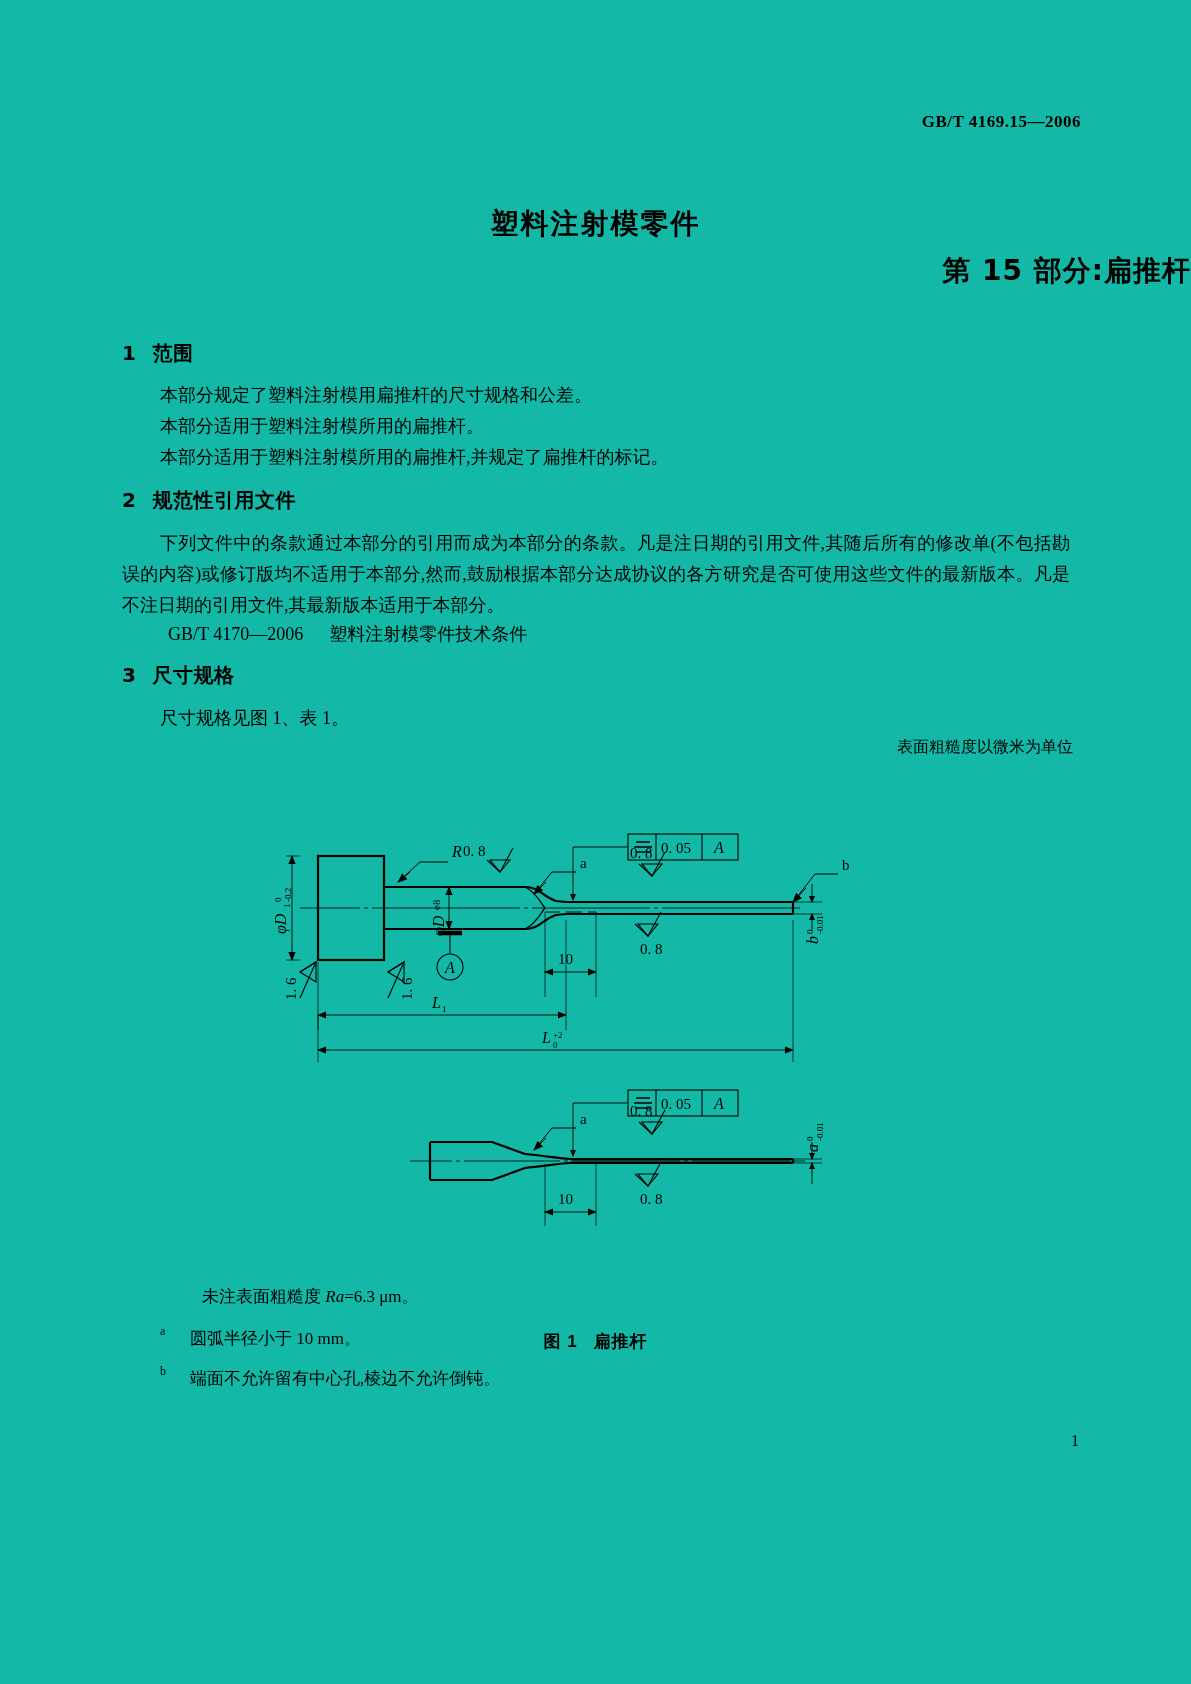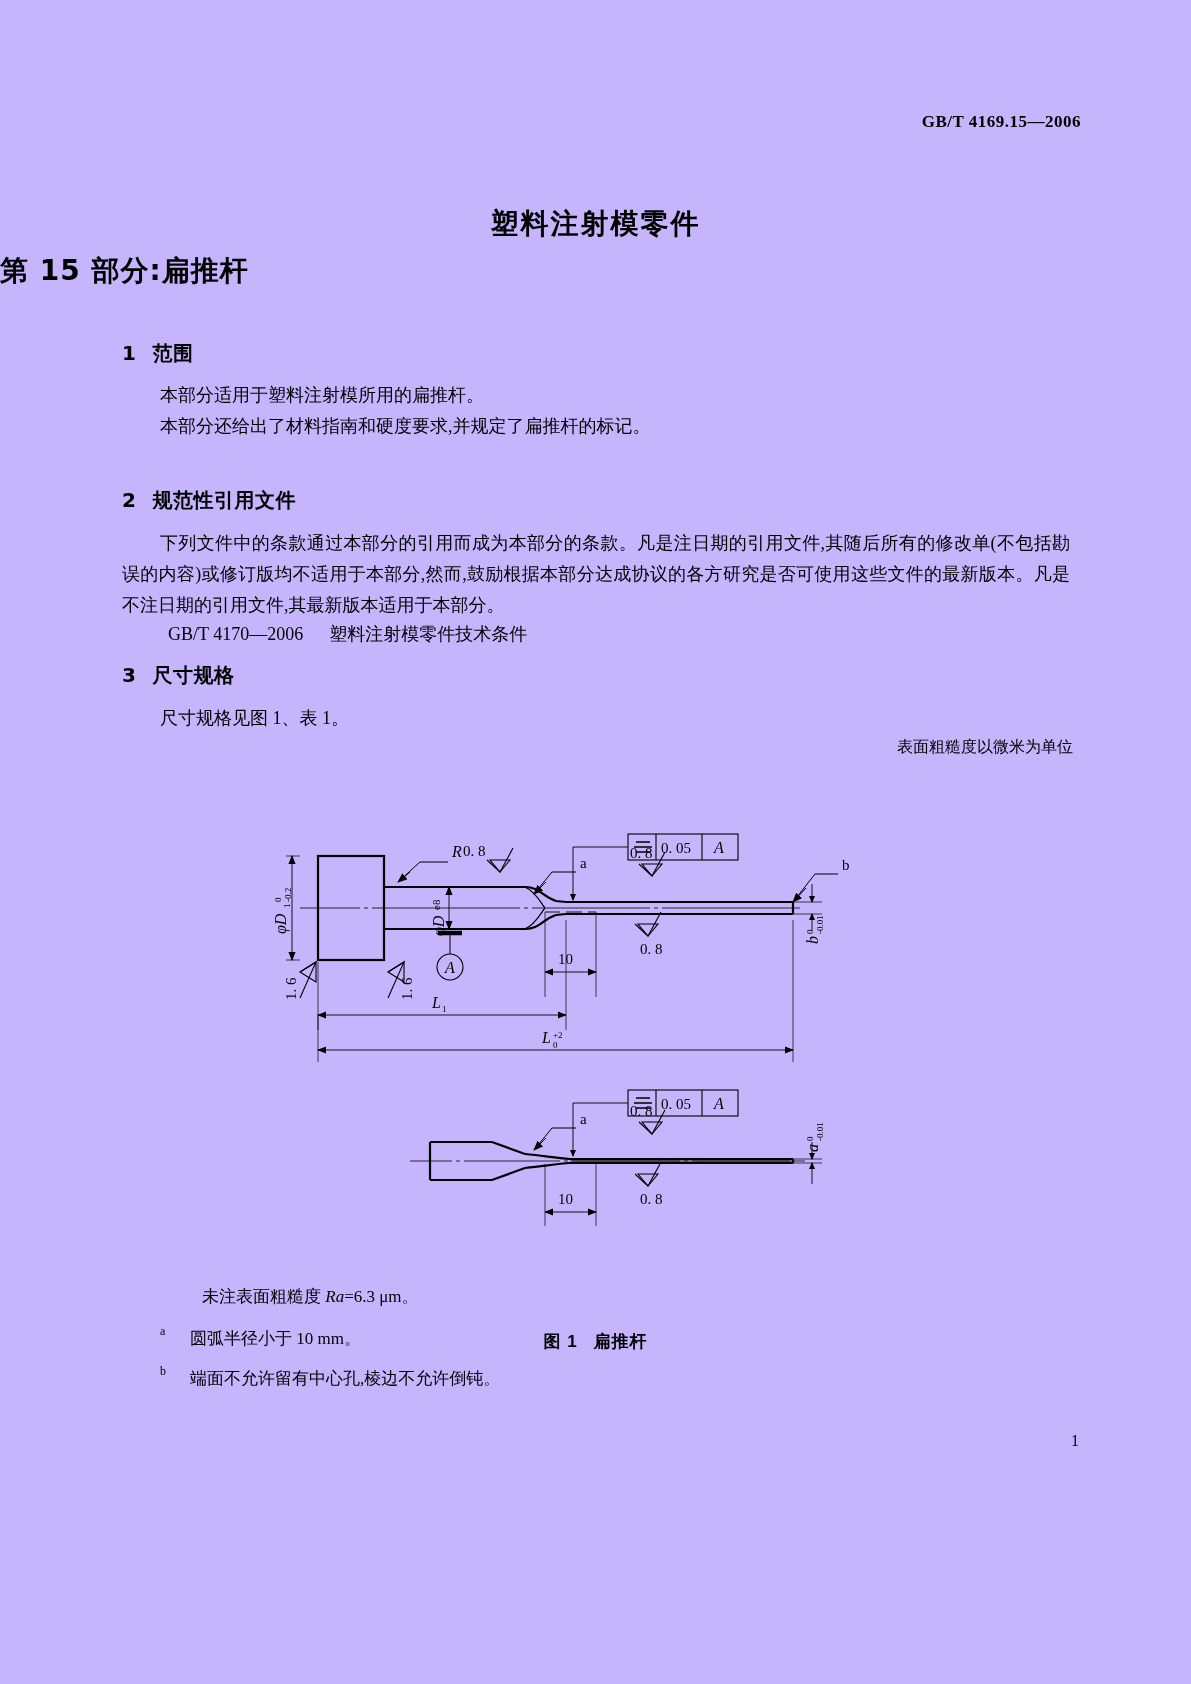--- a/index.html
+++ b/index.html
@@ -10,21 +10,21 @@
   }
   body {
     font-family: "Liberation Serif", "DejaVu Serif", serif;
     color: #000;
   }
   .page {
     position: relative;
     width: 1191px;
     height: 1684px;
     margin: 0 auto;
-    background: #c4b5fd;
+    background: #14b8a6;
     overflow: hidden;
   }
 
   
   .std-header {
     position: absolute;
     top: 112px;
     right: 110px;
     font-family: "Liberation Serif", serif;
     font-size: 17px;
@@ -43,21 +43,21 @@
     font-family: Liberation Mono, monospace;
     font-size: 28px;
     font-weight: bold;
     letter-spacing: 2px;
   }
   .doc-subtitle {
     position: absolute;
     top: 252px;
     left: 0;
     width: 1191px;
-    text-align: left;
+    text-align: right;
     font-family: "DejaVu Sans", sans-serif;
     font-size: 28px;
     font-weight: bold;
     letter-spacing: 1px;
   }
 
   
   .clause-head {
     position: absolute;
     left: 122px;
@@ -156,22 +156,23 @@
   <div class="std-header">GB/T 4169.15—2006</div>
 
   <div class="doc-title">塑料注射模零件</div>
   <div class="doc-subtitle">第 15 部分:扁推杆</div>
 
   <div class="clause-head" style="top:340px;">
     <span class="num">1</span><span>范围</span>
   </div>
 
   <div class="para" style="top:380px;">
+    <div class="line" style="text-indent:38px;">本部分规定了塑料注射模用扁推杆的尺寸规格和公差。</div>
     <div class="line" style="text-indent:38px;">本部分适用于塑料注射模所用的扁推杆。</div>
-    <div class="line" style="text-indent:38px;">本部分还给出了材料指南和硬度要求,并规定了扁推杆的标记。</div>
+    <div class="line" style="text-indent:38px;">本部分适用于塑料注射模所用的扁推杆,并规定了扁推杆的标记。</div>
   </div>
 
   <div class="clause-head" style="top:487px;">
     <span class="num">2</span><span>规范性引用文件</span>
   </div>
 
   <div class="para indent" style="top:528px;">下列文件中的条款通过本部分的引用而成为本部分的条款。凡是注日期的引用文件,其随后所有的修改单(不包括勘误的内容)或修订版均不适用于本部分,然而,鼓励根据本部分达成协议的各方研究是否可使用这些文件的最新版本。凡是不注日期的引用文件,其最新版本适用于本部分。</div>
 
   <div class="ref-line" style="top:622px;">
     <span>GB/T 4170—2006</span><span class="gap"></span><span>塑料注射模零件技术条件</span>

